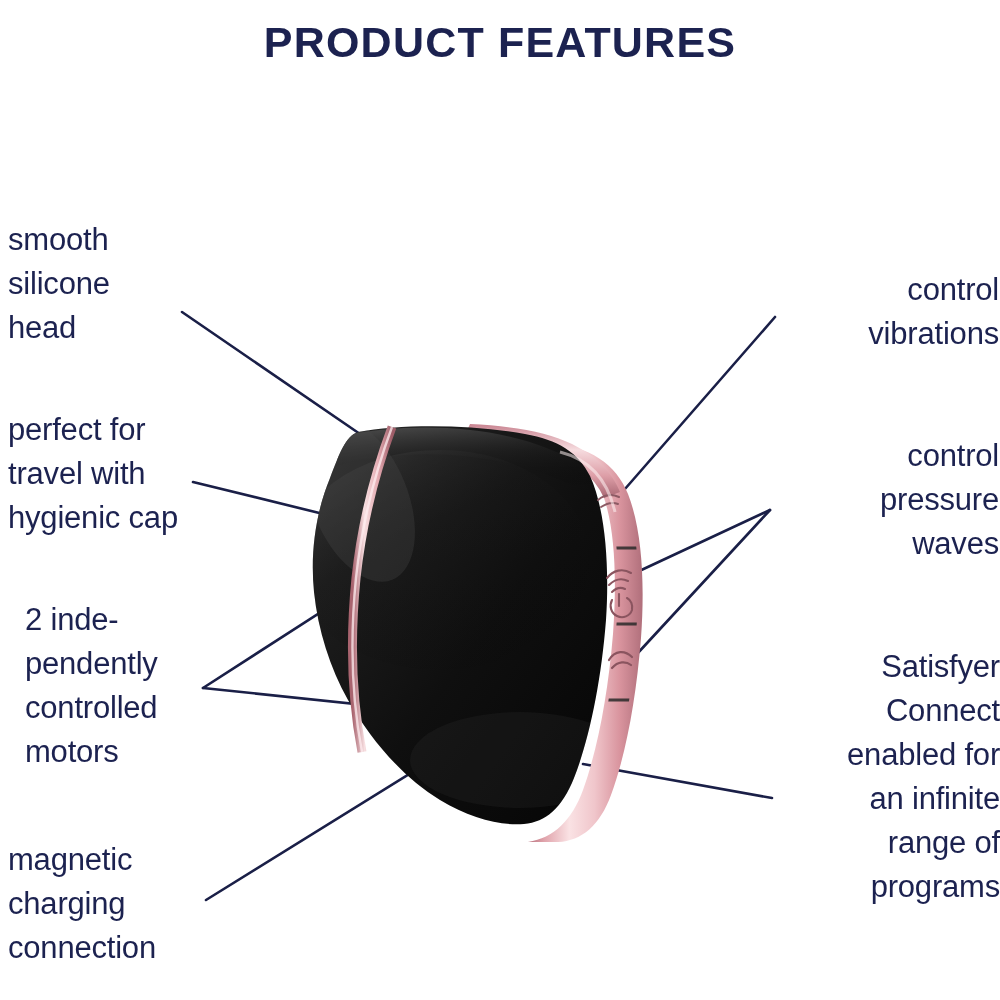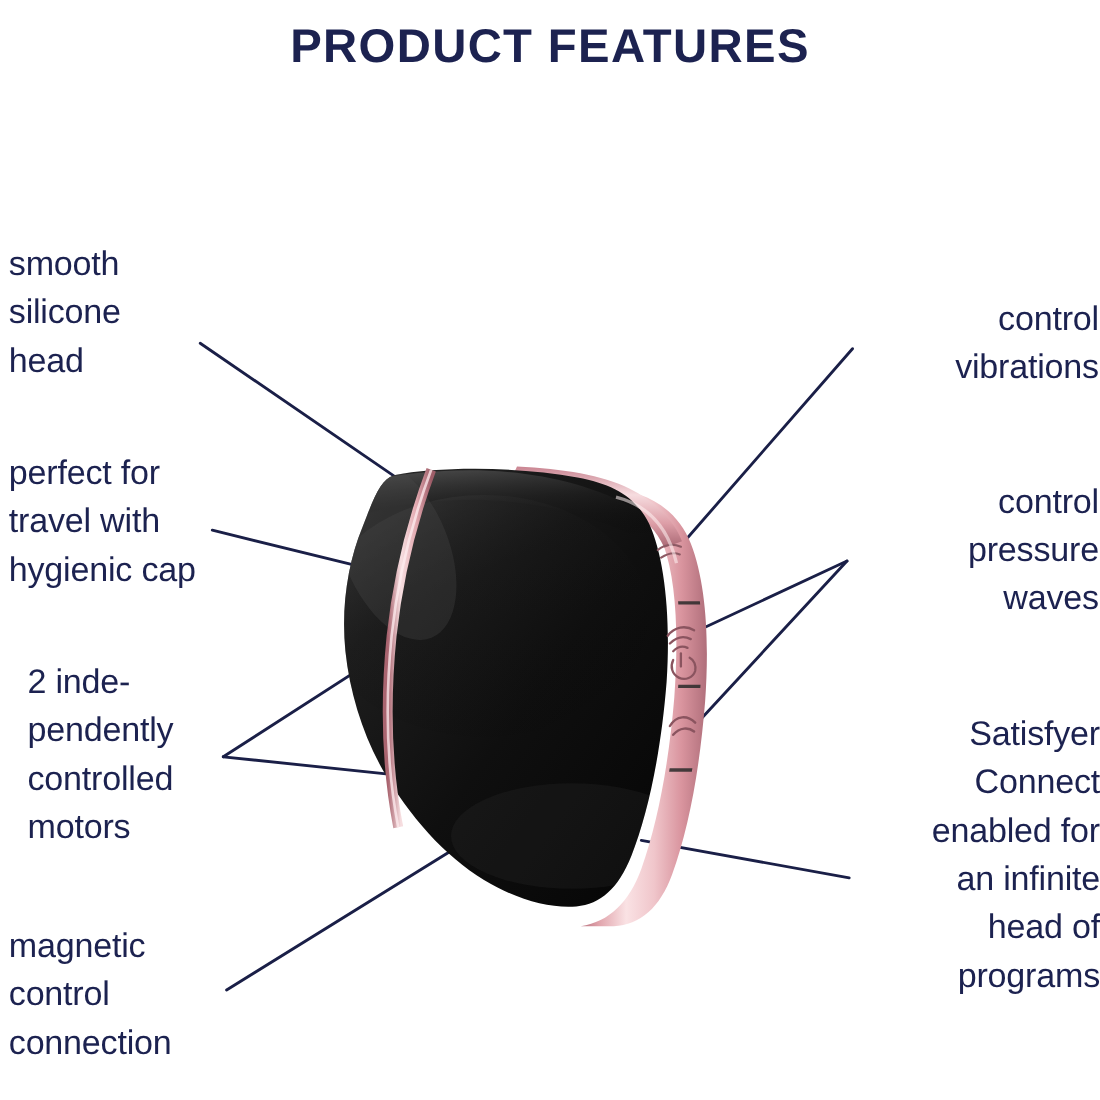--- a/index.html
+++ b/index.html
@@ -247,30 +247,30 @@
   <div class="callout left" id="lbl-smooth">smooth
 silicone
 head</div>
 
   <div class="callout left" id="lbl-motors">2 inde-
 pendently
 controlled
 motors</div>
 
   <div class="callout left" id="lbl-magnetic">magnetic
-control
+charging
 connection</div>
 
   <div class="callout right" id="lbl-vibr">control
 vibrations</div>
 
   <div class="callout right" id="lbl-pressure">control
 pressure
 waves</div>
 
   <div class="callout right" id="lbl-connect">Satisfyer
 Connect
 enabled for
 an infinite
-head of
+range of
 programs</div>
 
 </div>
 
 </body></html>

